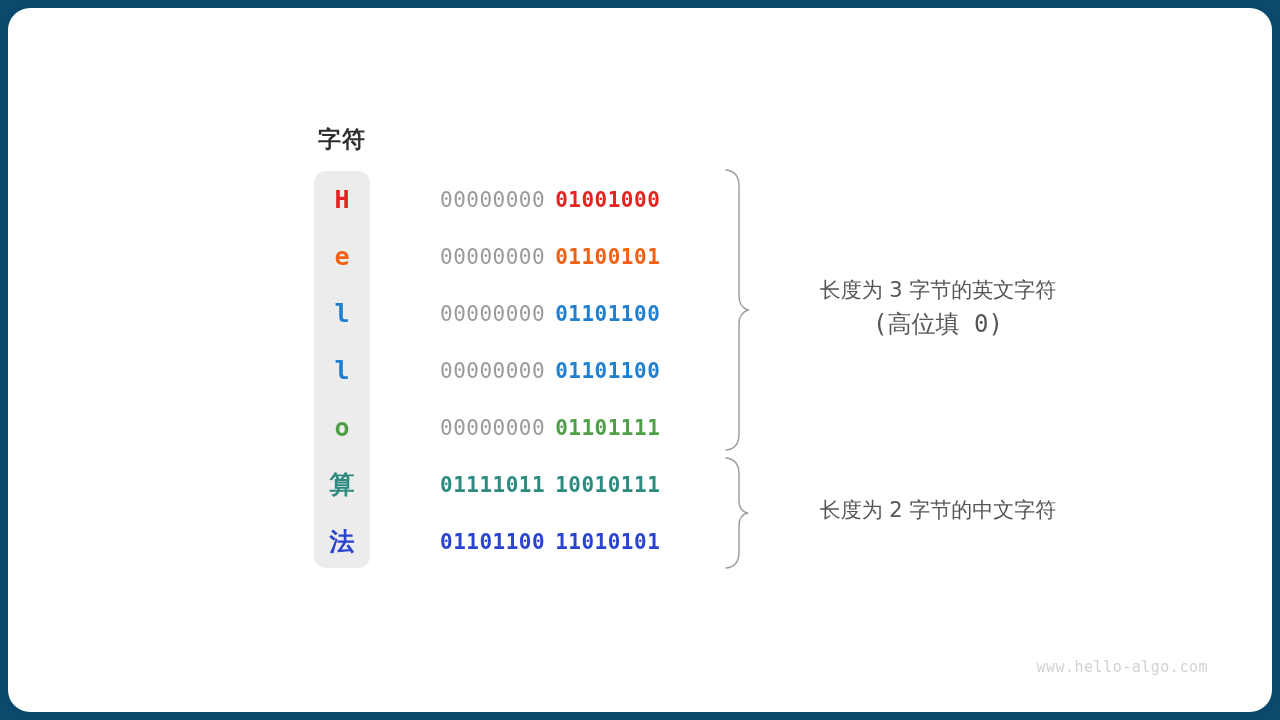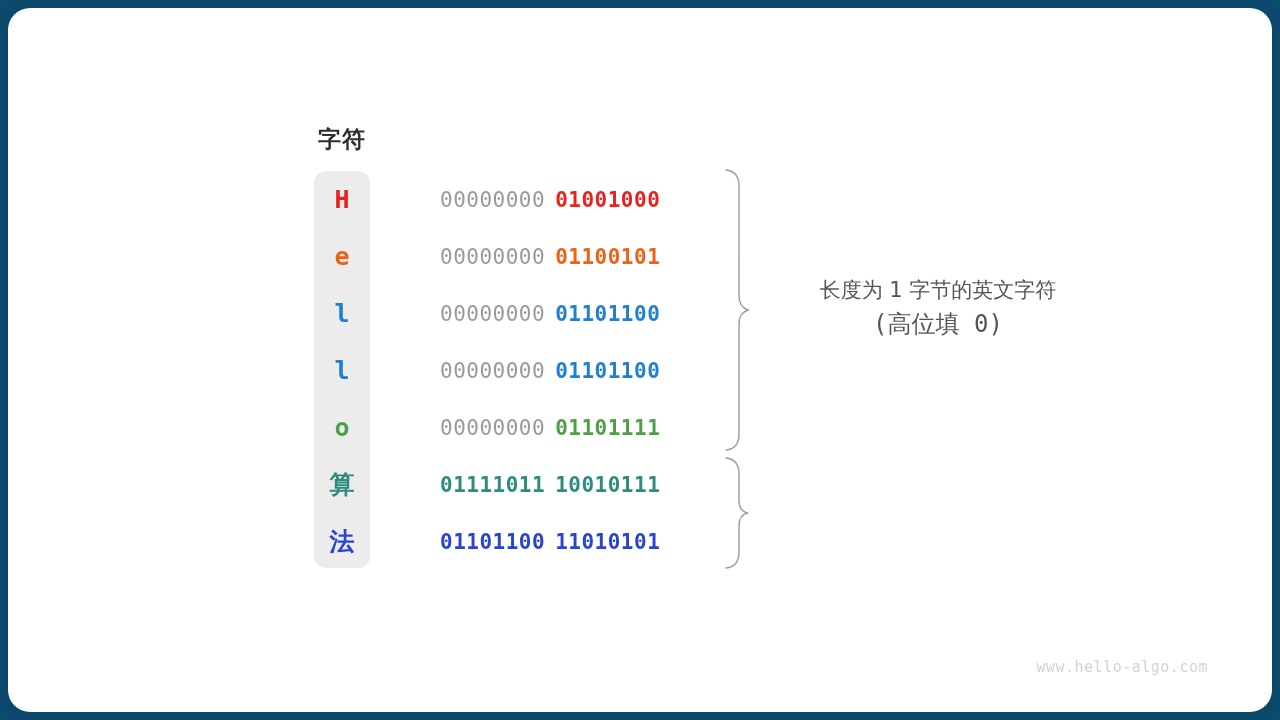--- a/index.html
+++ b/index.html
@@ -180,21 +180,24 @@
 
     <svg class="brace-svg" id="brace-1" width="26" height="284" viewBox="0 0 26 284">
       <path d="M2,2 C12,3 15,9 15,18 L15,128 C15,136 18,140 24,142 C18,144 15,148 15,156 L15,266 C15,275 12,281 2,282" fill="none" stroke="#9b9b9b" stroke-width="1.4" stroke-linecap="round"></path>
     </svg>
 
     <svg class="brace-svg" id="brace-2" width="26" height="114" viewBox="0 0 26 114">
       <path d="M2,2 C12,3 15,9 15,18 L15,44 C15,52 18,56 24,57 C18,58 15,62 15,70 L15,96 C15,105 12,111 2,112" fill="none" stroke="#9b9b9b" stroke-width="1.4" stroke-linecap="round"></path>
     </svg>
 
     <div class="anno" id="anno-1">
-      <span>长度为 1 字节的英文字符</span>
+      <span>长度为 3 字节的英文字符</span>
       <span id="anno-1-sub">(高位填 0)</span>
     </div>
 
+    <div class="anno" id="anno-2">
+      <span>长度为 2 字节的中文字符</span>
+    </div>
 
     <div id="watermark">www.hello-algo.com</div>
 
   </div>
 </div>
 
 </body></html>

